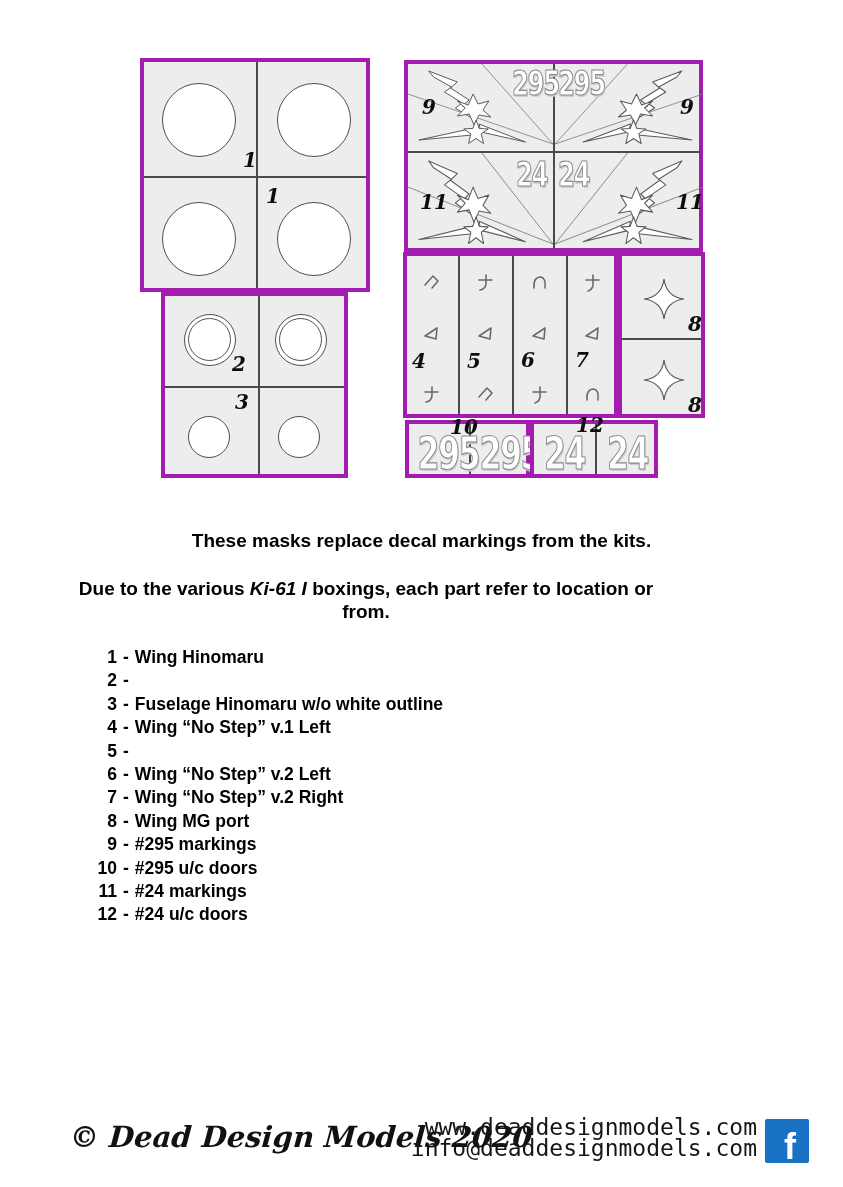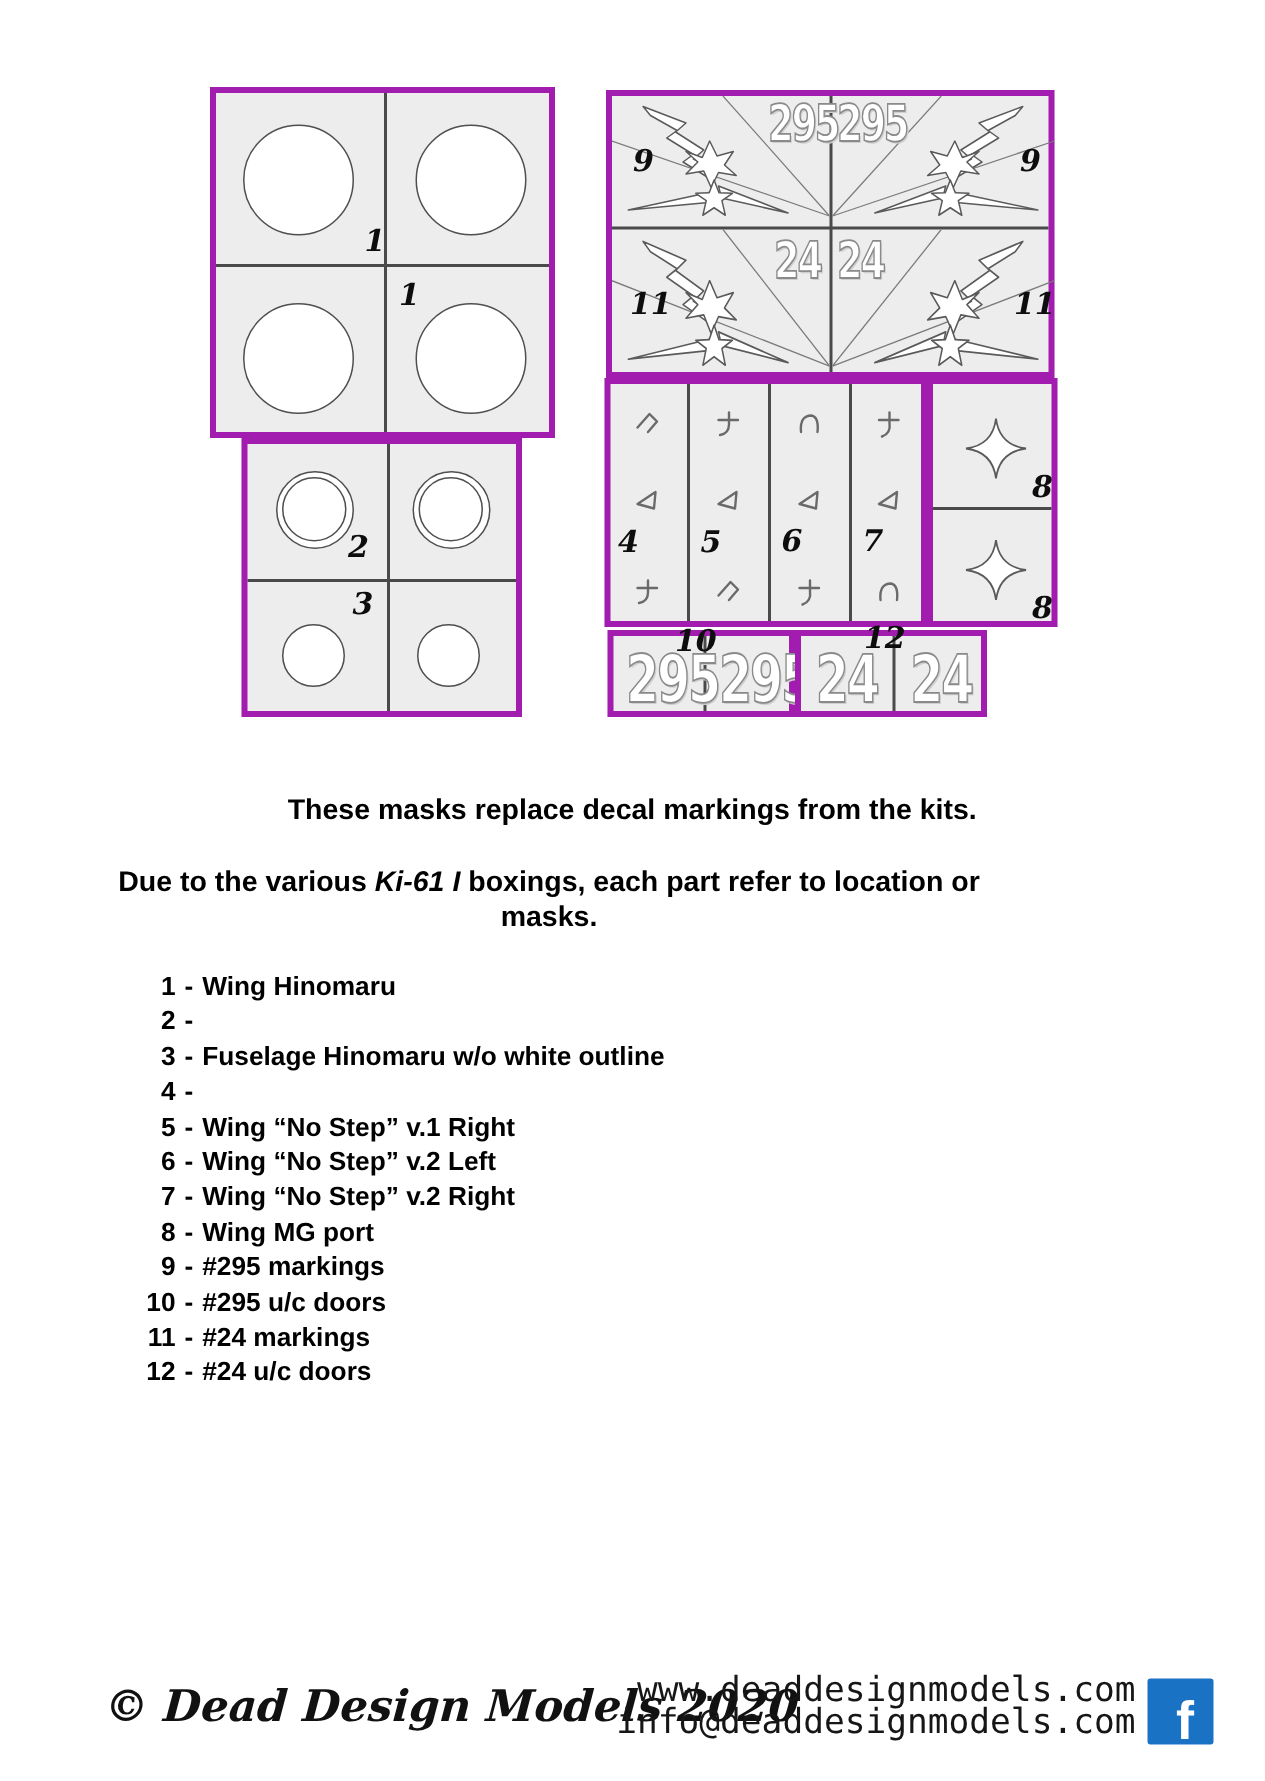--- a/index.html
+++ b/index.html
@@ -243,46 +243,46 @@
     <div class="vline" style="left:61px"></div>
     <span class="stencil center" style="left:0;  top:8px; width:61px; font-size:44px;">24</span>
     <span class="stencil center" style="left:63px; top:8px; width:61px; font-size:44px;">24</span>
   </div>
   <div class="hand" style="left:450px; top:417px;">10</div>
   <div class="hand" style="left:576px; top:415px;">12</div>
 
   <div class="note-title">These masks replace decal markings from the kits.</div>
   <div class="note-para">
     <span>Due to the various </span><span class="model-name">Ki-61 I</span><span> boxings, each part refer to location or</span><br>
-    <span>masks.</span>
+    <span>from.</span>
   </div>
 
   <div class="parts-list">
     <div class="part-row">
         <span class="num">1</span>
         <span class="dash">-</span>
         <span>Wing Hinomaru</span>
       </div>
     <div class="part-row">
         <span class="num">2</span>
         <span class="dash">-</span>
       </div>
     <div class="part-row">
         <span class="num">3</span>
         <span class="dash">-</span>
         <span>Fuselage Hinomaru w/o white outline</span>
       </div>
     <div class="part-row">
         <span class="num">4</span>
         <span class="dash">-</span>
+        <span>Wing “No Step” v.1 Left</span>
       </div>
     <div class="part-row">
         <span class="num">5</span>
         <span class="dash">-</span>
-        <span>Wing “No Step” v.1 Right</span>
       </div>
     <div class="part-row">
         <span class="num">6</span>
         <span class="dash">-</span>
         <span>Wing “No Step” v.2 Left</span>
       </div>
     <div class="part-row">
         <span class="num">7</span>
         <span class="dash">-</span>
         <span>Wing “No Step” v.2 Right</span>

